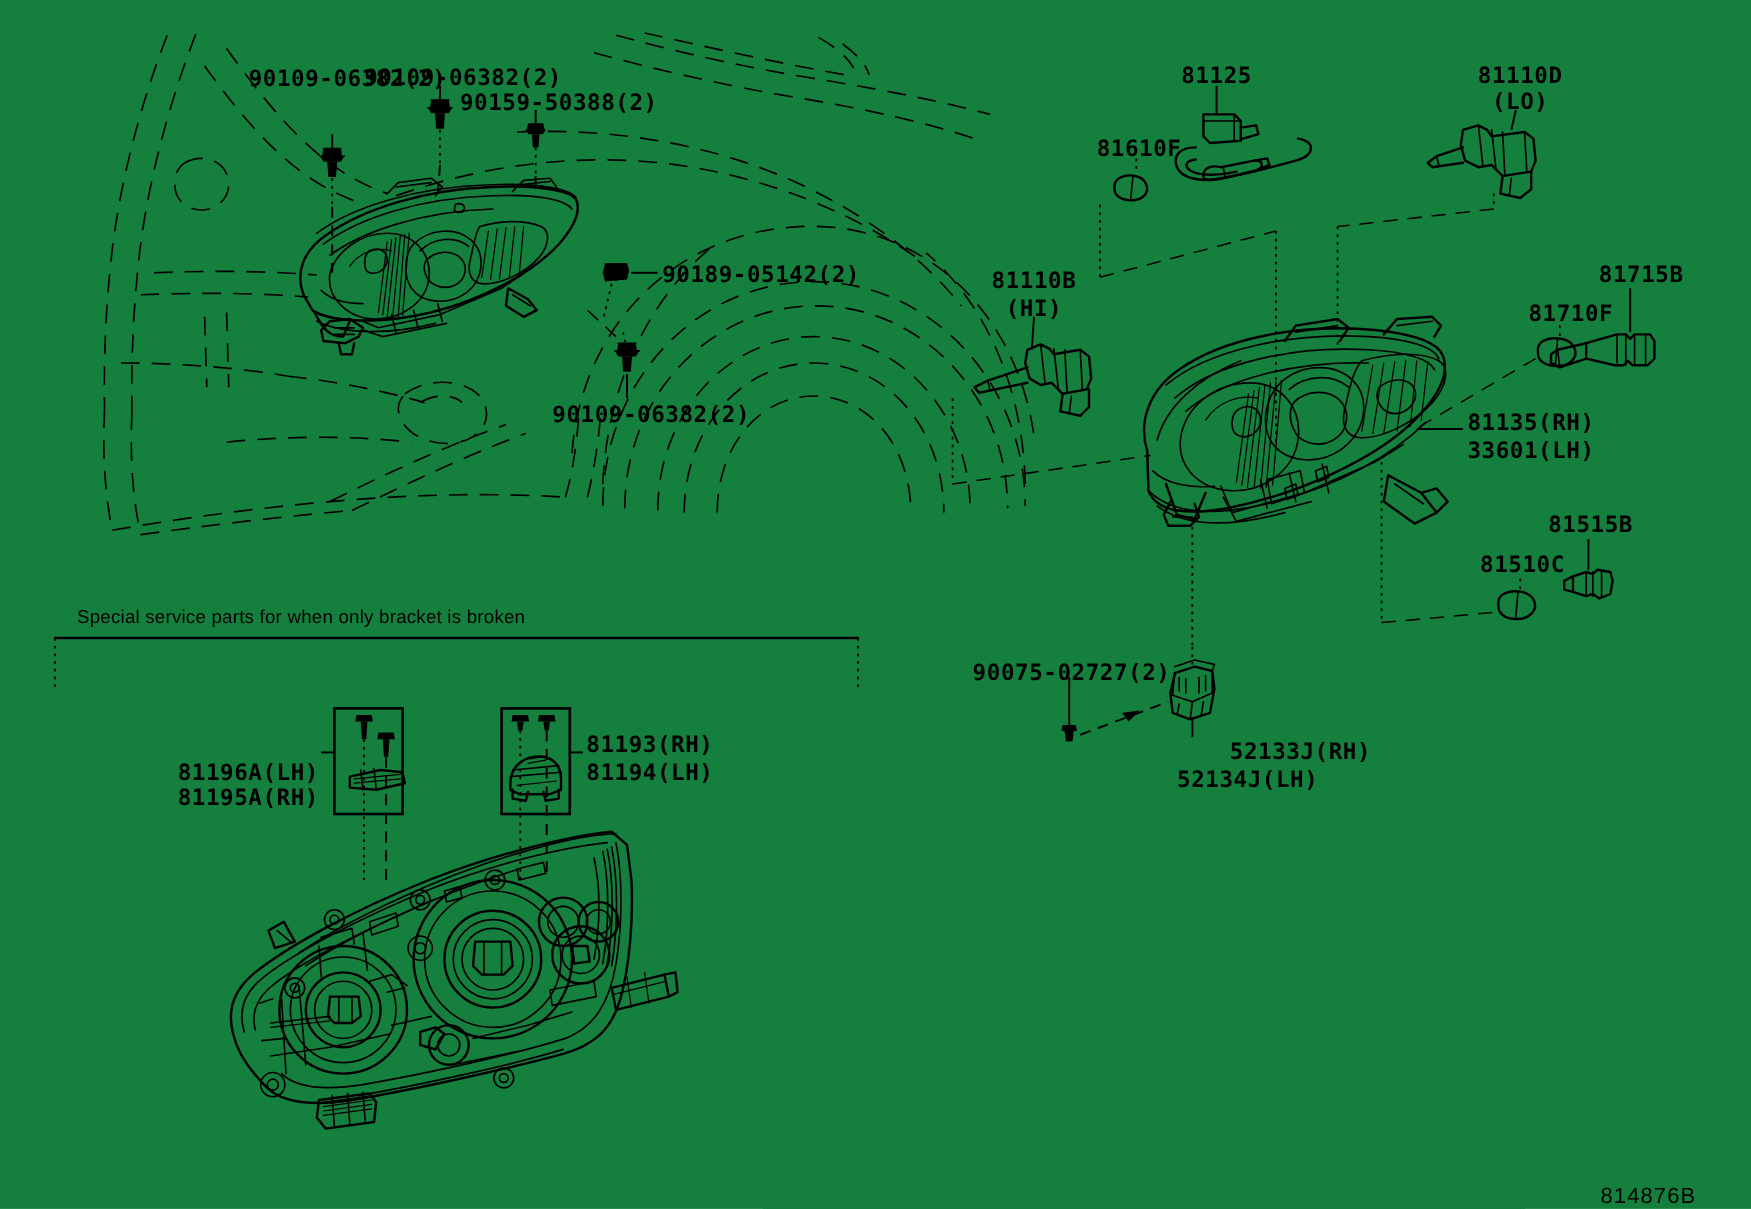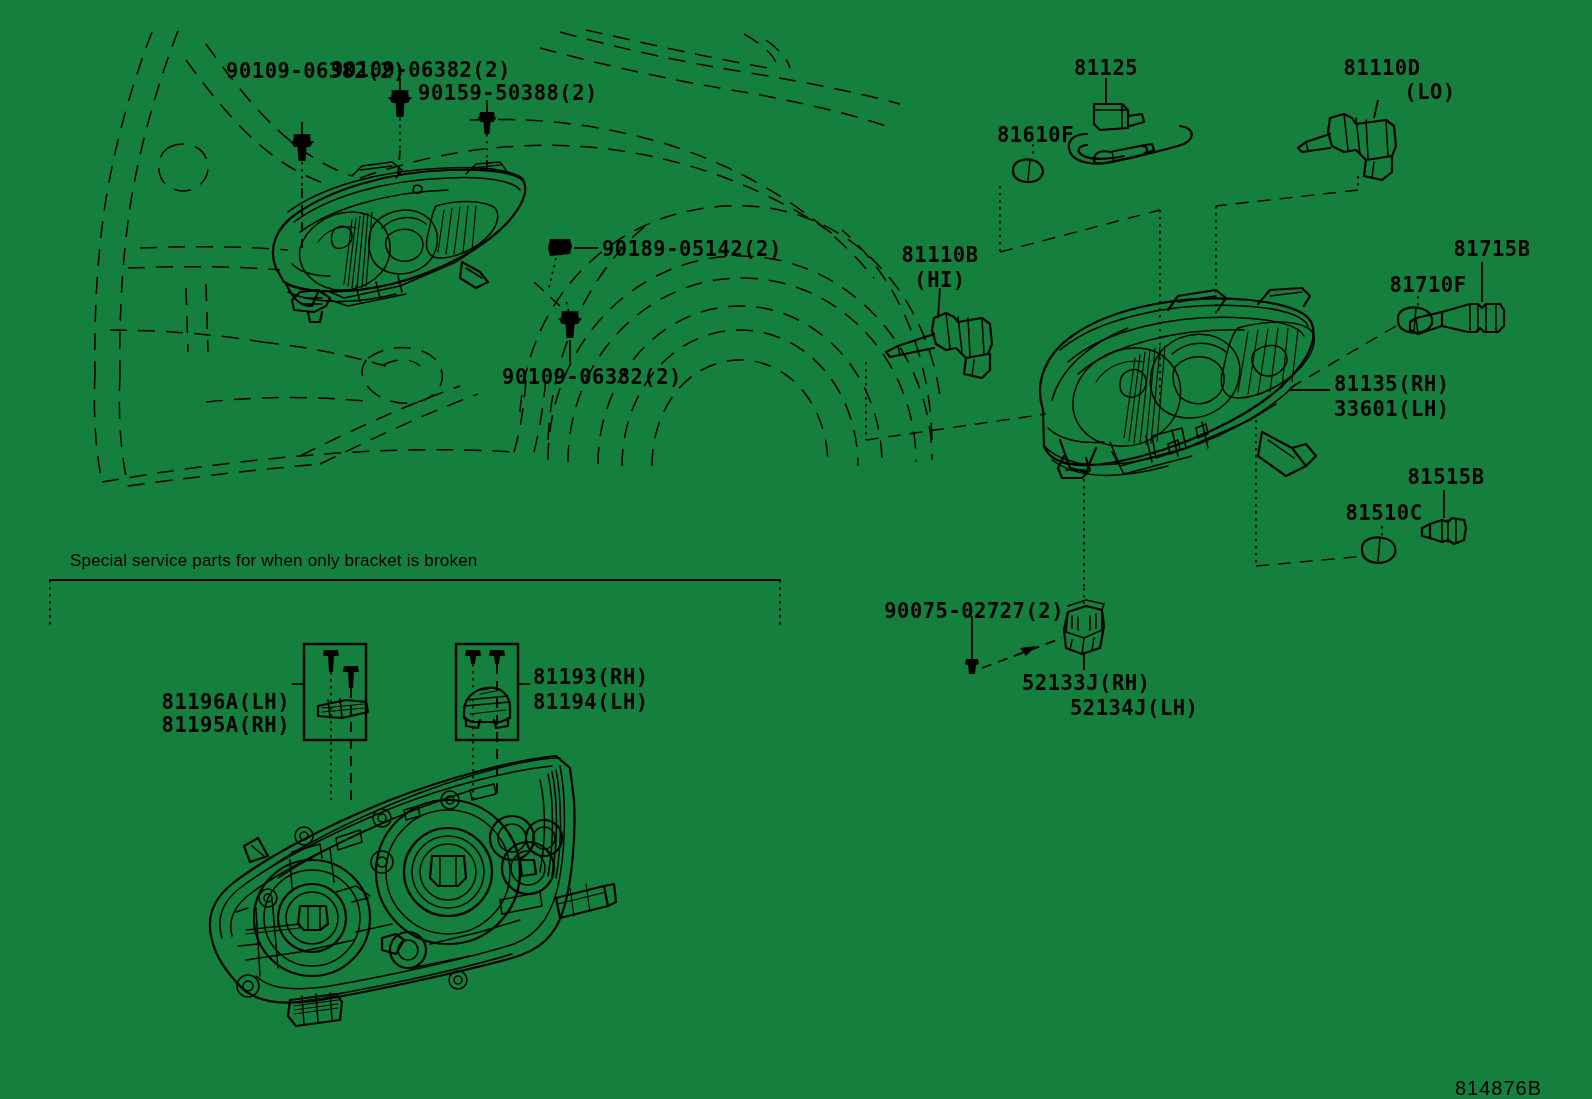--- a/index.html
+++ b/index.html
@@ -595,31 +595,31 @@
 
   <div class="lbl c" style="left:316px; top:58px;">90109-06382(2)</div>
   <div class="lbl c" style="left:421px; top:57px;">90109-06382(2)</div>
   <div class="lbl c" style="left:508px; top:80px;">90159-50388(2)</div>
   <div class="lbl" style="left:602px; top:236px;">90189-05142(2)</div>
   <div class="lbl c" style="left:592px; top:364px;">90109-06382(2)</div>
 
   <div class="lbl c" style="left:1106px; top:55px;">81125</div>
   <div class="lbl r" style="left:1074px; top:122px;">81610F</div>
   <div class="lbl c" style="left:1382px; top:55px;">81110D</div>
-  <div class="lbl c" style="left:1382px; top:79px;margin-left:48px;">(LO)</div>
+  <div class="lbl c" style="left:1382px; top:79px;">(LO)</div>
   <div class="lbl c" style="left:940px;  top:242px;">81110B</div>
   <div class="lbl c" style="left:940px;  top:267px;">(HI)</div>
   <div class="lbl c" style="left:1492px; top:236px;">81715B</div>
   <div class="lbl c" style="left:1428px; top:272px;">81710F</div>
   <div class="lbl" style="left:1334px; top:371px;">81135(RH)</div>
   <div class="lbl" style="left:1334px; top:396px;">33601(LH)</div>
   <div class="lbl c" style="left:1446px; top:464px;">81515B</div>
   <div class="lbl c" style="left:1384px; top:500px;">81510C</div>
   <div class="lbl r" style="left:1064px; top:598px;">90075-02727(2)</div>
-  <div class="lbl" style="left:1022px; top:670px;">52133J(RH)</div>
+  <div class="lbl" style="left:1118px; top:670px;">52133J(RH)</div>
   <div class="lbl" style="left:1070px; top:695px;">52134J(LH)</div>
 
   <div class="lbl r" style="left:290px; top:664px;margin-top:48px;">81195A(RH)</div>
   <div class="lbl r" style="left:290px; top:689px;">81196A(LH)</div>
   <div class="lbl" style="left:533px; top:664px;">81193(RH)</div>
   <div class="lbl" style="left:533px; top:689px;">81194(LH)</div>
 
   <div class="note" style="left:70px; top:551px;">Special service parts for when only bracket is broken</div>
 
   <div class="code" style="left:1455px; top:1037px;margin-top:40px;">814876B</div>

